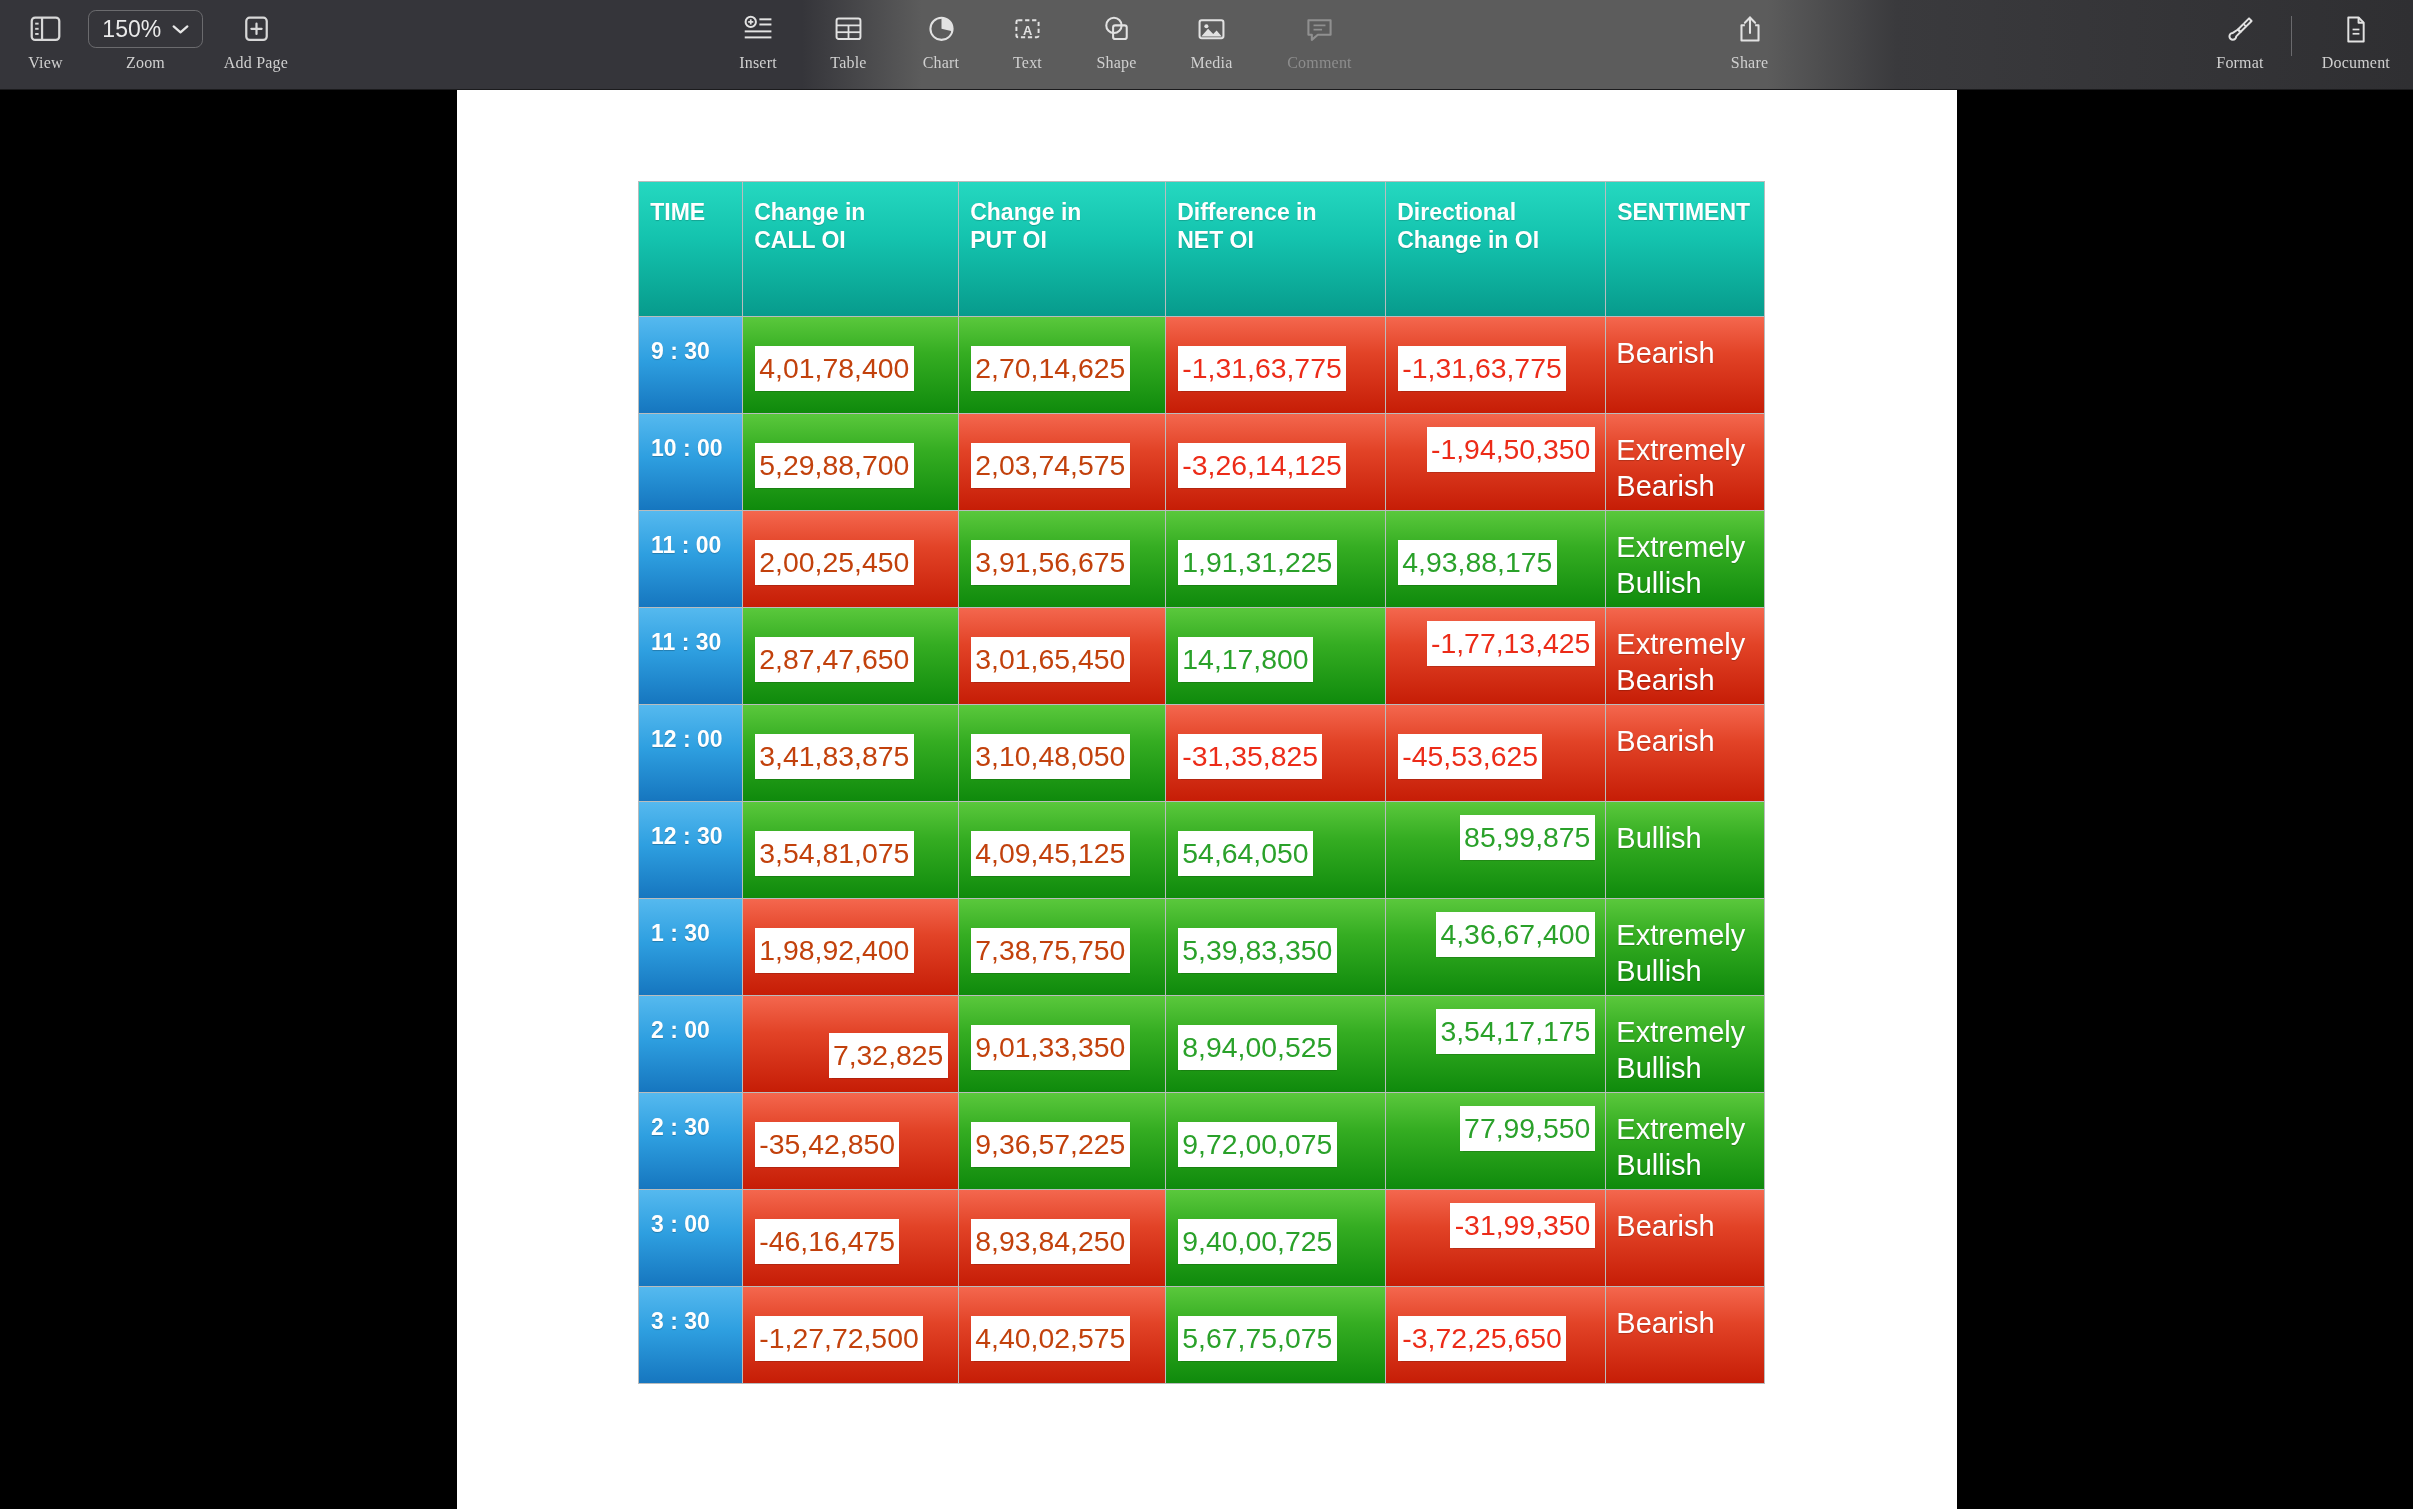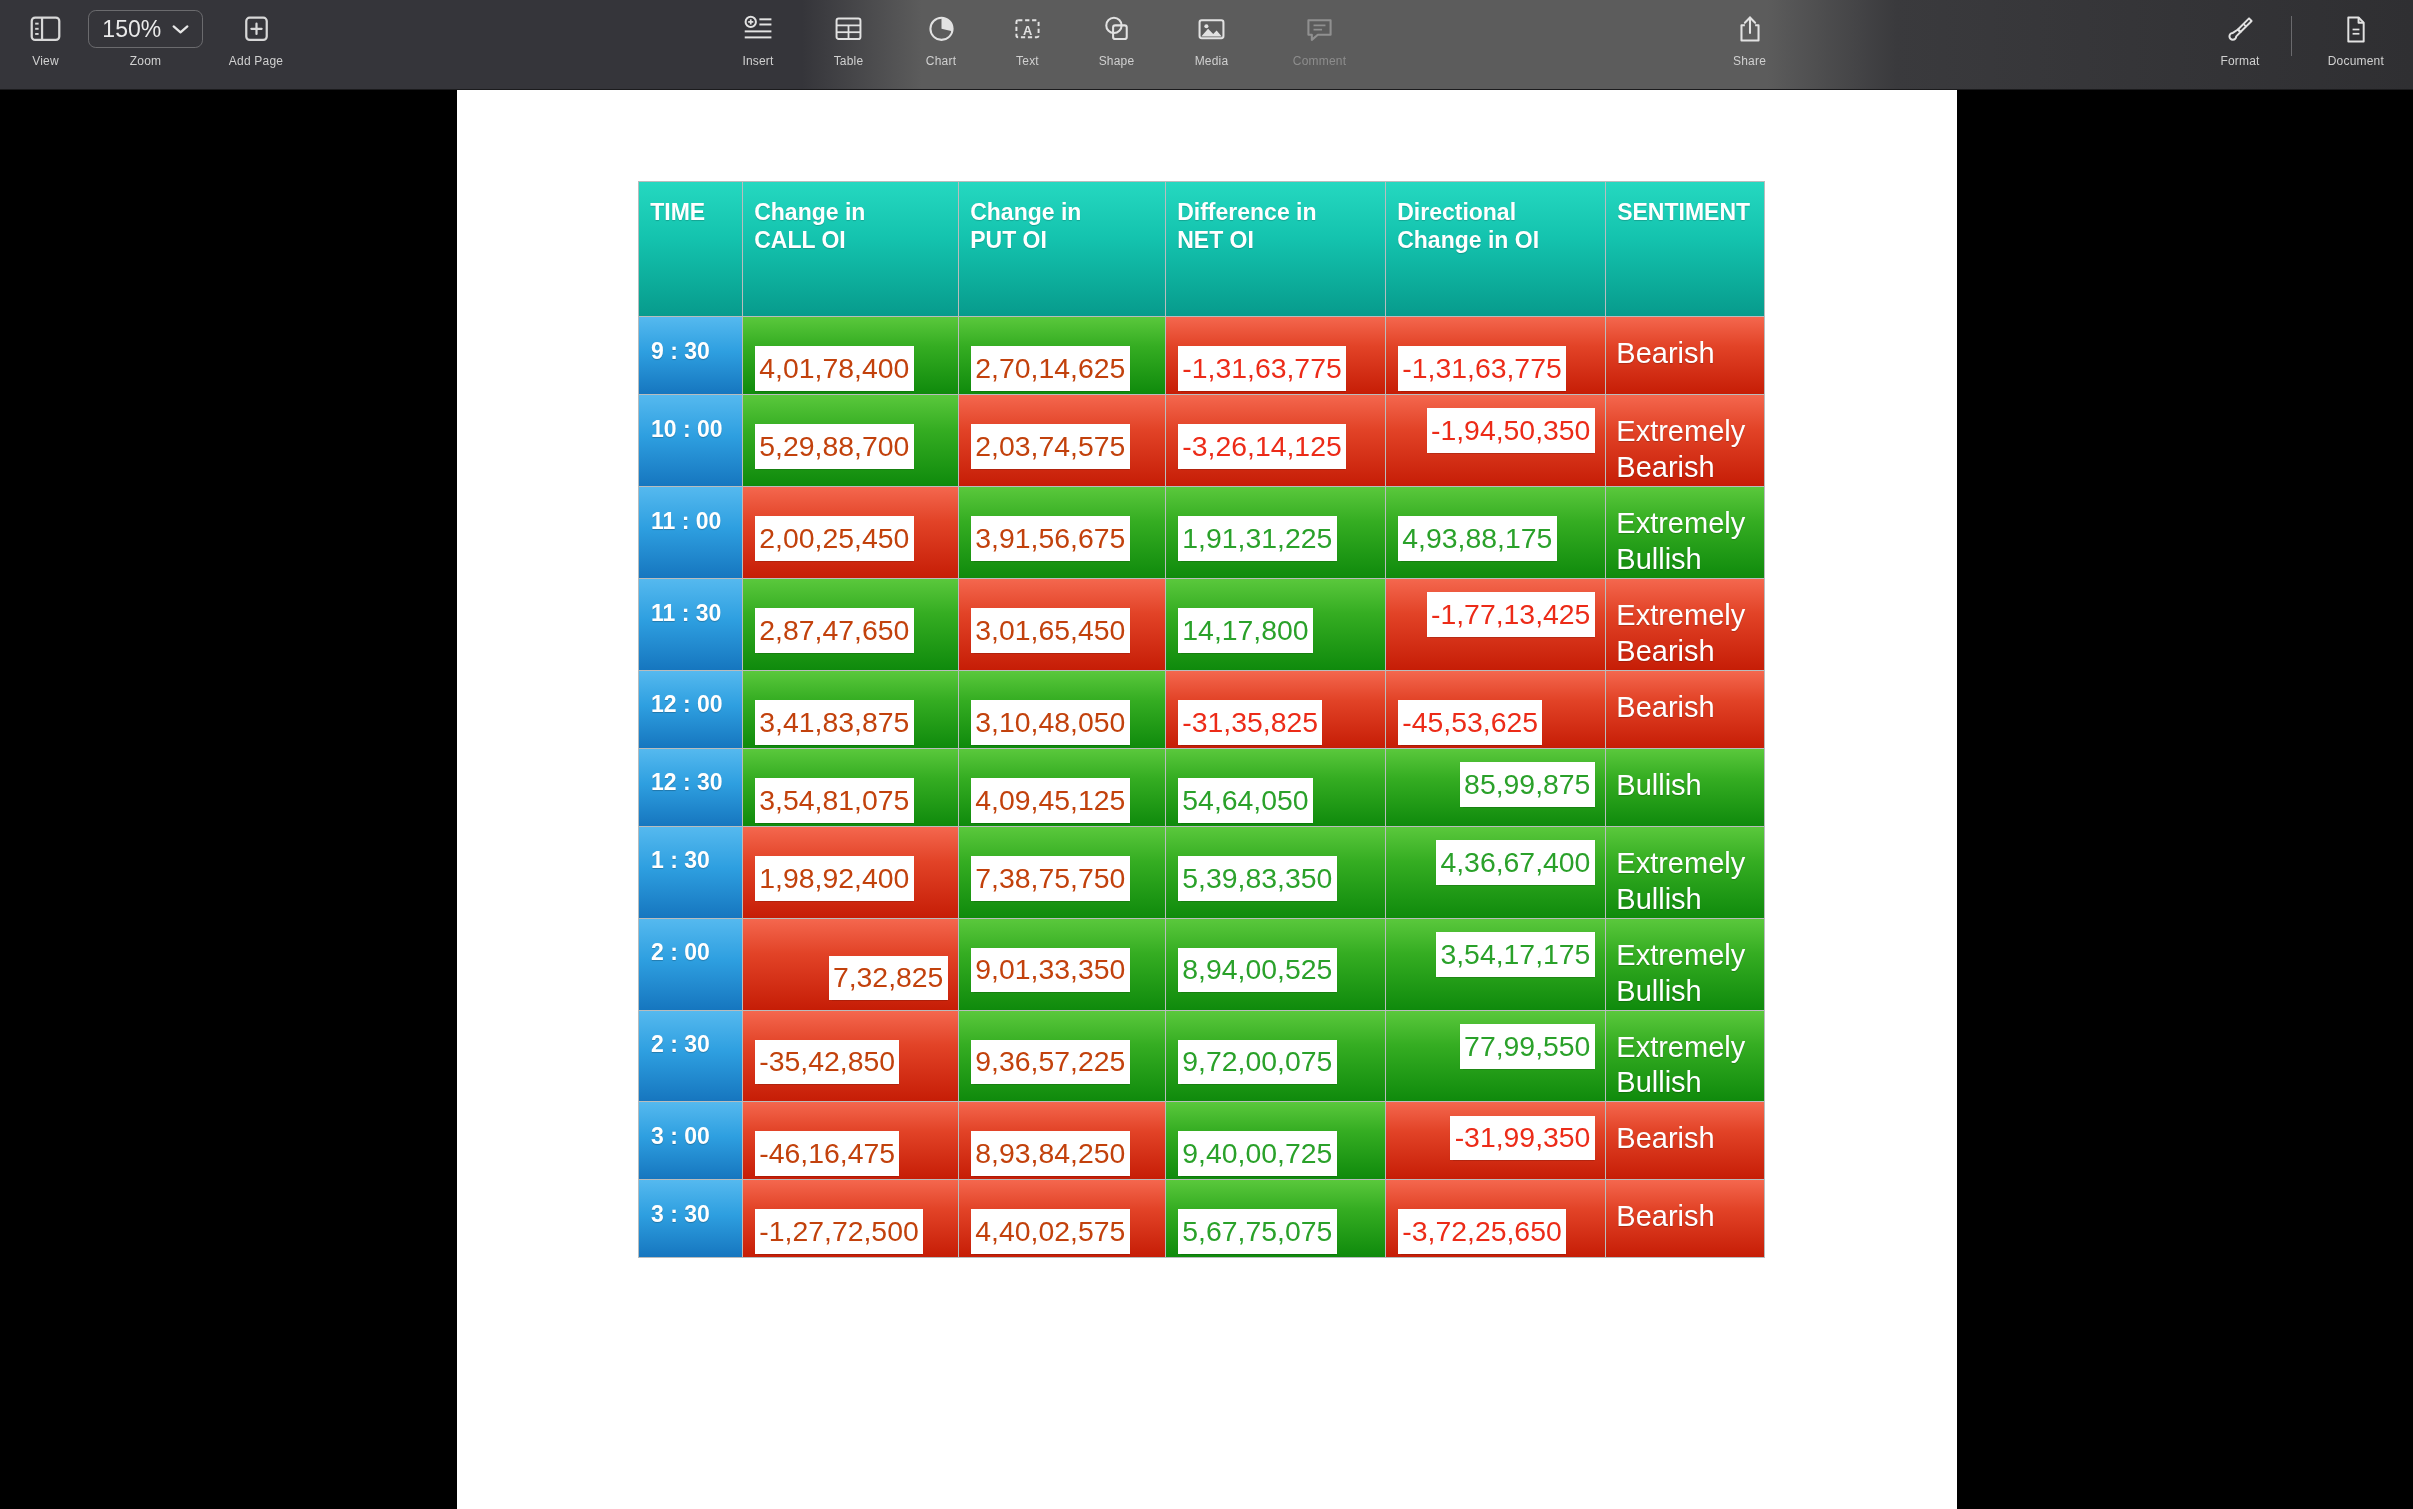--- a/index.html
+++ b/index.html
@@ -14,21 +14,21 @@
     position:absolute;left:0;top:0;width:2413px;height:90px;
     background:linear-gradient(to right,#35353a 0,#35353a 802px,#5c5c5c 922px,#5c5c5c 1767px,#3a3a3d 1896px,#2f2f32 2413px);
     border-bottom:0.9px solid #1b1b1d;
     box-sizing:border-box;
   }
   .tb-group{position:absolute;top:0;height:90px;display:flex;align-items:flex-start;}
   .tb-item{
     display:flex;flex-direction:column;align-items:center;justify-content:flex-start;
     padding-top:12px;color:#d2d2d2;cursor:default;
   }
-  .tb-item .lbl{font-size:12px;margin-top:7.8px;color:#d0d0d0;letter-spacing:0.2px;}
+  .tb-item .lbl{font-size:16px;margin-top:7.8px;color:#d0d0d0;letter-spacing:0.2px;font-family:Liberation Serif, serif;}
   .tb-item.dim .lbl{color:#8d8d8d;}
   .tb-item.dim svg{opacity:.55;}
   .ico{height:34px;display:flex;align-items:center;justify-content:center;}
   svg{display:block;}
   .zoom-pill{
     display:flex;align-items:center;gap:10.3px;
     border:0.9px solid #6b6b6e;border-radius:7.8px;
     padding:4.3px 12px 4.3px 13.8px;background:transparent;
   }
   .zoom-pill .zv{font-size:23px;color:#eaeaea;font-weight:400;}
@@ -70,21 +70,21 @@
     height:136px;
     background:linear-gradient(to bottom,#25d8c0 0%,#14c3ae 42%,#079b8c 100%);
     color:#fff;font-size:23px;font-weight:bold;line-height:1.22;
     text-align:left;
     padding:16.4px 0 0 11.2px !important;
     text-shadow:0 0.9px 0.9px rgba(0,0,0,.18);
   }
 
   
   .time-cell{
-    height:78px;
+    height:97px;
     background:linear-gradient(to bottom,#55b9ef 0%,#2e9fe0 45%,#1676bf 100%);
     color:#fff;font-size:23px;font-weight:bold;
     padding:20.7px 0 0 12px !important;
     text-shadow:0 0.9px 0.9px rgba(0,0,0,.22);
   }
 
   
   .bg-green{background:linear-gradient(to bottom,#5ac83c 0%,#35ad22 38%,#0f8a0c 100%);}
   .bg-red{background:linear-gradient(to bottom,#f4674e 0%,#e24327 38%,#c61d06 100%);}
 

